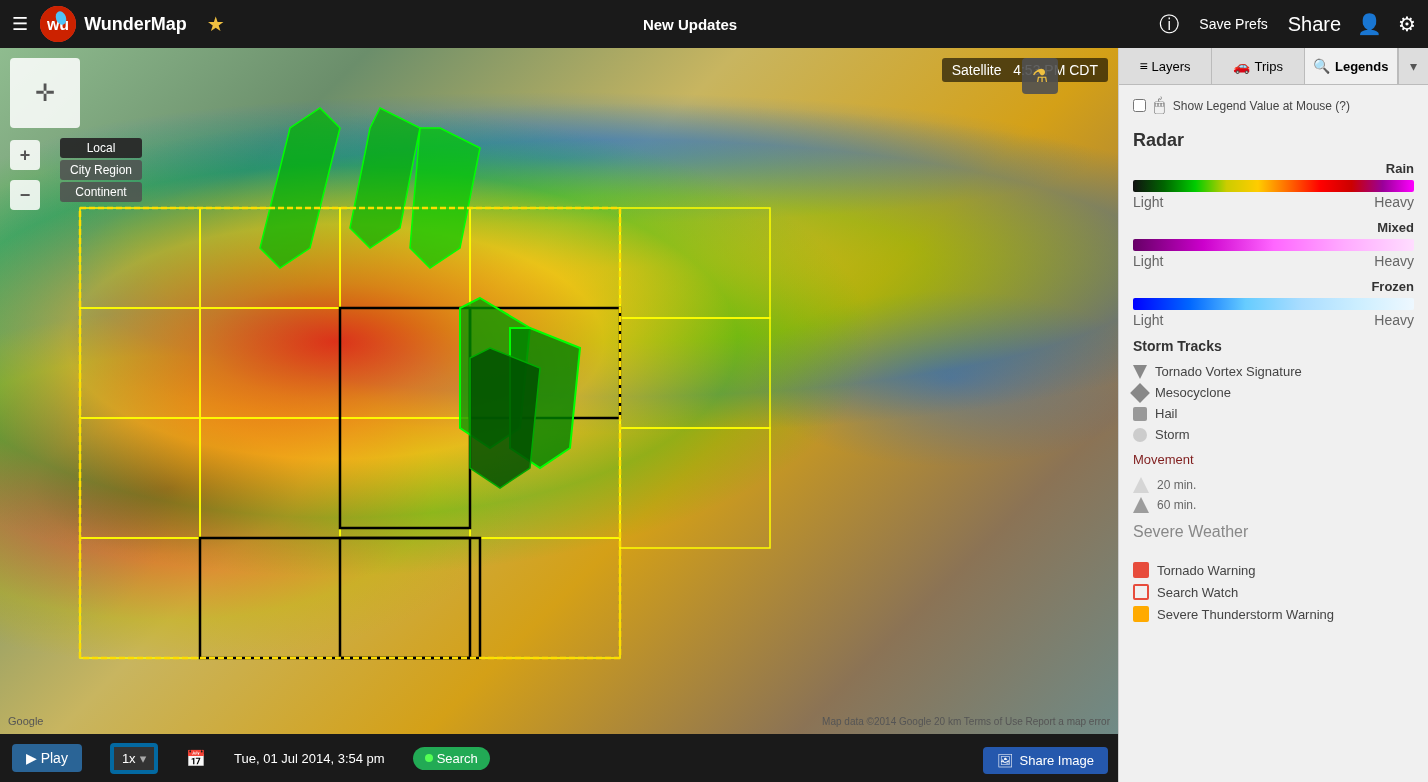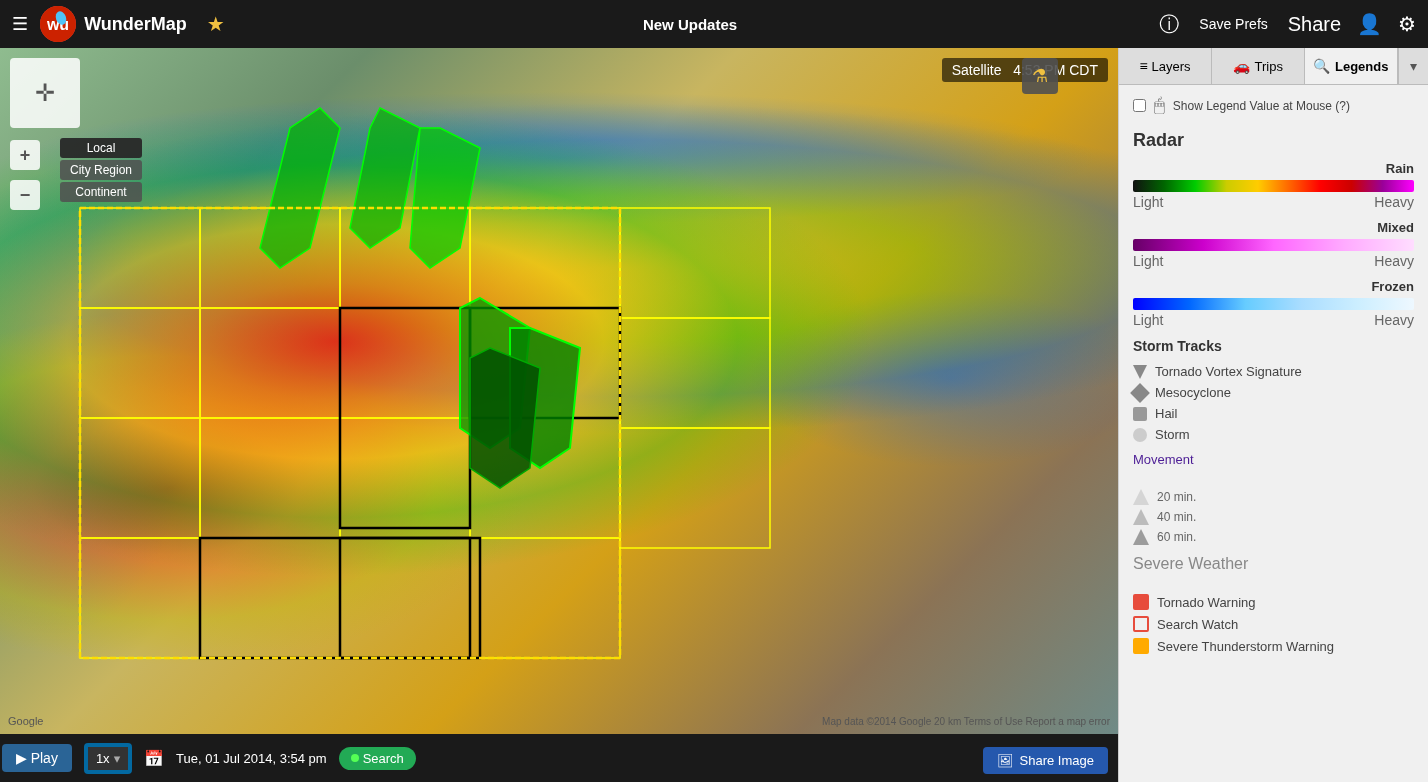--- a/index.html
+++ b/index.html
@@ -114,21 +114,21 @@
     
     .map-data {
       position: absolute; bottom: 55px; right: 8px;
       color: #555; font-size: 10px;
     }
 
     
     #bottom-bar {
       position: absolute; bottom: 0; left: 0; right: 310px; height: 48px;
       background: #1a1a1a; display: flex; align-items: center;
-      padding: 0 2px; gap: 12px; z-index: 100;
+      padding: 0 12px; gap: 28px; z-index: 100;
     }
     .play-btn {
       background: #2a6496; color: #fff; border: none; border-radius: 4px;
       padding: 6px 14px; cursor: pointer; font-size: 14px; display: flex; align-items: center; gap: 4px;
     }
     .speed-control {
       background: #333; color: #fff; border: 4px solid #0369a1;
       border-radius: 4px; padding: 4px 8px; font-size: 13px; display: flex; align-items: center; gap: 4px;
     }
     .speed-dropdown { color: #aaa; }
@@ -219,21 +219,21 @@
     }
     .track-icon-hail {
       width: 14px; height: 14px; background: #999; border-radius: 2px;
     }
     .track-icon-storm {
       width: 14px; height: 14px; background: #ccc; border-radius: 50%;
     }
 
     
     .movement-section { margin: 10px 0; }
-    .movement-title { font-size: 13px; color: #4c1d95; margin-bottom: 22px; }
+    .movement-title { font-size: 13px; color: #7f1d1d; margin-bottom: 10px; }
     .movement-item {
       display: flex; align-items: center; gap: 8px;
       font-size: 12px; color: #666; margin-bottom: 4px;
     }
     .movement-arrow {
       width: 0; height: 0;
       border-left: 8px solid transparent;
       border-right: 8px solid transparent;
       border-bottom: 16px solid;
       opacity: 0.4;
@@ -446,24 +446,20 @@
       </div>
     </div>
 
     <div class="movement-section">
       <div class="movement-title">Movement</div>
       <div class="movement-item">
         <div class="movement-arrow m20"></div>
         <span>20 min.</span>
       </div>
       <div class="movement-item">
-        <div class="movement-arrow m40"></div>
-        <span>40 min.</span>
-      </div>
-      <div class="movement-item">
         <div class="movement-arrow m60"></div>
         <span>60 min.</span>
       </div>
     </div>
 
     <div class="severe-section">
       <div class="severe-title">Severe Weather</div>
       <div class="severe-item">
         <div class="swatch swatch-tw-warning"></div>
         <span>Tornado Warning</span>

